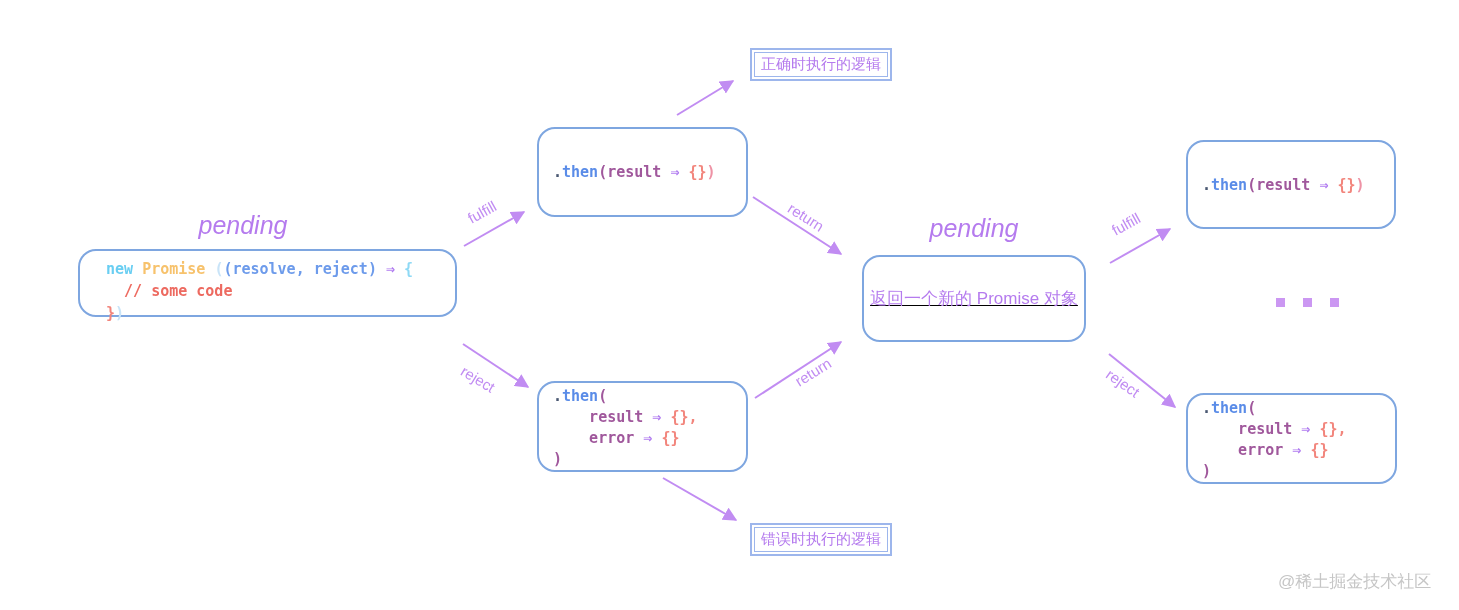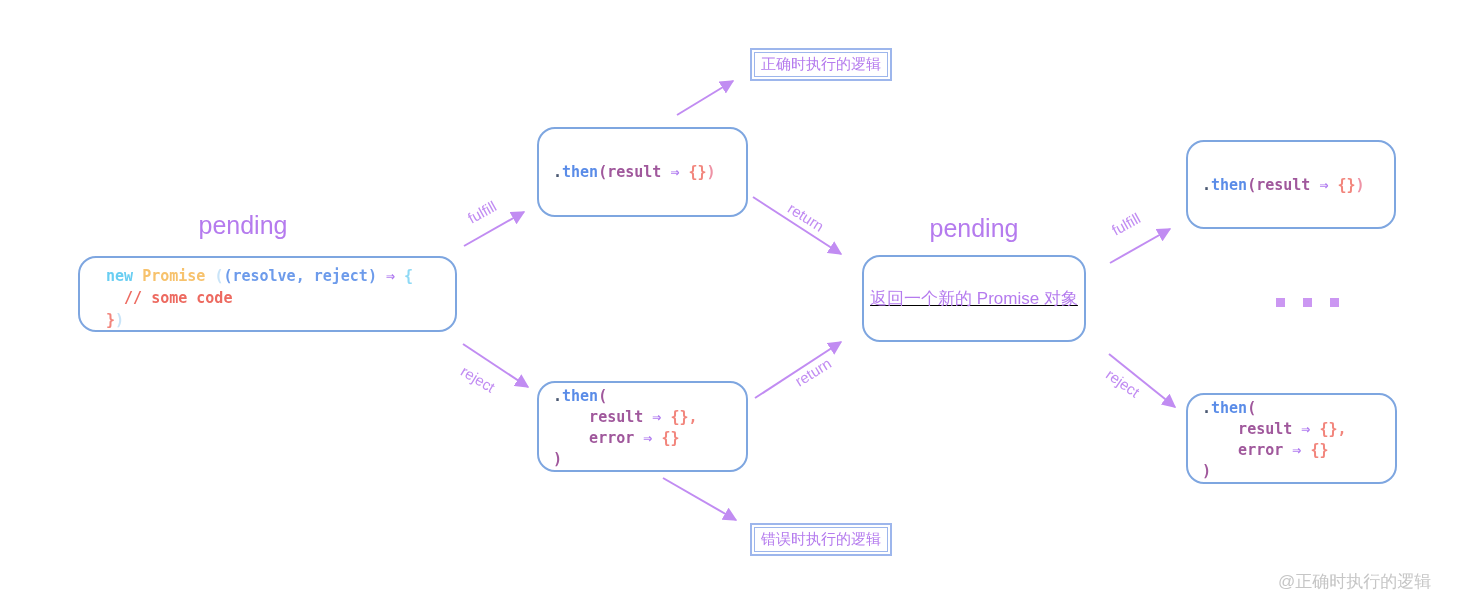--- a/index.html
+++ b/index.html
@@ -11,21 +11,21 @@
     position:absolute;box-sizing:border-box;
     border:2px solid var(--box-border);border-radius:18px;background:#fff;
   }
   .code{
     font-family:"DejaVu Sans Mono","Liberation Mono",monospace;
     font-weight:bold;font-size:15px;line-height:22px;white-space:pre;
   }
   .code-line{white-space:pre;}
   .vcenter{display:flex;align-items:center;}
   .pending{
-    position:absolute;text-align:center;font-size:25px;color:var(--purple-text);
+    position:absolute;text-align:center;font-size:25px;color:var(--purple-text);font-style:italic;
   }
   .cn-box-text{
     width:100%;text-align:center;font-size:17px;color:var(--purple-text);
   }
   .note{
     position:absolute;box-sizing:border-box;border:2px solid var(--note-border);
     padding:2px;background:#fff;
   }
   .note-inner{
     border:1px solid var(--note-border);padding:2px 6px;
@@ -75,21 +75,21 @@
   <div class="pending" style="left:170px;top:211px;width:146px;">pending</div>
   <div class="pending" style="left:901px;top:214px;width:146px;">pending</div>
 
   <div class="note" style="left:750px;top:523px;">
     <div class="note-inner">错误时执行的逻辑</div>
   </div>
   <div class="note" style="left:750px;top:48px;">
     <div class="note-inner">正确时执行的逻辑</div>
   </div>
 
-  <div class="rbox" style="left:78px;top:256px;width:379px;height:76px;padding:7px 0 0 26px;">
+  <div class="rbox" style="left:78px;top:249px;width:379px;height:68px;padding:7px 0 0 26px;">
     <div class="code"><div class="code-line"><span style="color: rgb(105, 206, 242);">new </span><span style="color: rgb(247, 194, 108);">Promise </span><span style="color: rgb(201, 228, 248);">(</span><span style="color: rgb(109, 155, 235);">(resolve, reject)</span><span style="color: rgb(176, 123, 240);"> ⇒ </span><span style="color: rgb(142, 217, 245);">{</span></div><div class="code-line"><span style="color: rgb(237, 106, 96);">  // some code</span></div><div class="code-line"><span style="color: rgb(242, 133, 124);">}</span><span style="color: rgb(201, 228, 248);">)</span></div></div>
   </div>
 
   <div class="rbox vcenter" style="left:537px;top:127px;width:211px;height:90px;padding-left:14px;">
     <div class="code"><div class="code-line"><span style="color: rgb(74, 88, 114);">.</span><span style="color: rgb(90, 140, 232);">then</span><span style="color: rgb(160, 88, 156);">(result</span><span style="color: rgb(176, 123, 240);"> ⇒ </span><span style="color: rgb(242, 133, 124);">{}</span><span style="color: rgb(238, 146, 165);">)</span></div></div>
   </div>
 
   <div class="rbox" style="left:537px;top:381px;width:211px;height:91px;padding:3px 0 0 14px;">
     <div class="code" style="line-height:21px;"><div class="code-line"><span style="color: rgb(74, 88, 114);">.</span><span style="color: rgb(90, 140, 232);">then</span><span style="color: rgb(160, 88, 156);">(</span></div><div class="code-line"><span style="color: rgb(160, 88, 156);">    result</span><span style="color: rgb(176, 123, 240);"> ⇒ </span><span style="color: rgb(242, 133, 124);">{},</span></div><div class="code-line"><span style="color: rgb(160, 88, 156);">    error</span><span style="color: rgb(176, 123, 240);"> ⇒ </span><span style="color: rgb(242, 133, 124);">{}</span></div><div class="code-line"><span style="color: rgb(160, 88, 156);">)</span></div></div>
   </div>
@@ -105,15 +105,15 @@
   <div class="rbox" style="left:1186px;top:393px;width:211px;height:91px;padding:3px 0 0 14px;">
     <div class="code" style="line-height:21px;"><div class="code-line"><span style="color: rgb(74, 88, 114);">.</span><span style="color: rgb(90, 140, 232);">then</span><span style="color: rgb(160, 88, 156);">(</span></div><div class="code-line"><span style="color: rgb(160, 88, 156);">    result</span><span style="color: rgb(176, 123, 240);"> ⇒ </span><span style="color: rgb(242, 133, 124);">{},</span></div><div class="code-line"><span style="color: rgb(160, 88, 156);">    error</span><span style="color: rgb(176, 123, 240);"> ⇒ </span><span style="color: rgb(242, 133, 124);">{}</span></div><div class="code-line"><span style="color: rgb(160, 88, 156);">)</span></div></div>
   </div>
 
   <div class="dots" style="left:1276px;top:298px;">
     <span></span>
     <span></span>
     <span></span>
   </div>
 
-  <div class="watermark" style="left:1278px;top:570px;">@正确时执行的逻辑</div>
+  <div class="watermark" style="left:1278px;top:570px;">@稀土掘金技术社区</div>
 
 </div>
 
 </body></html>

